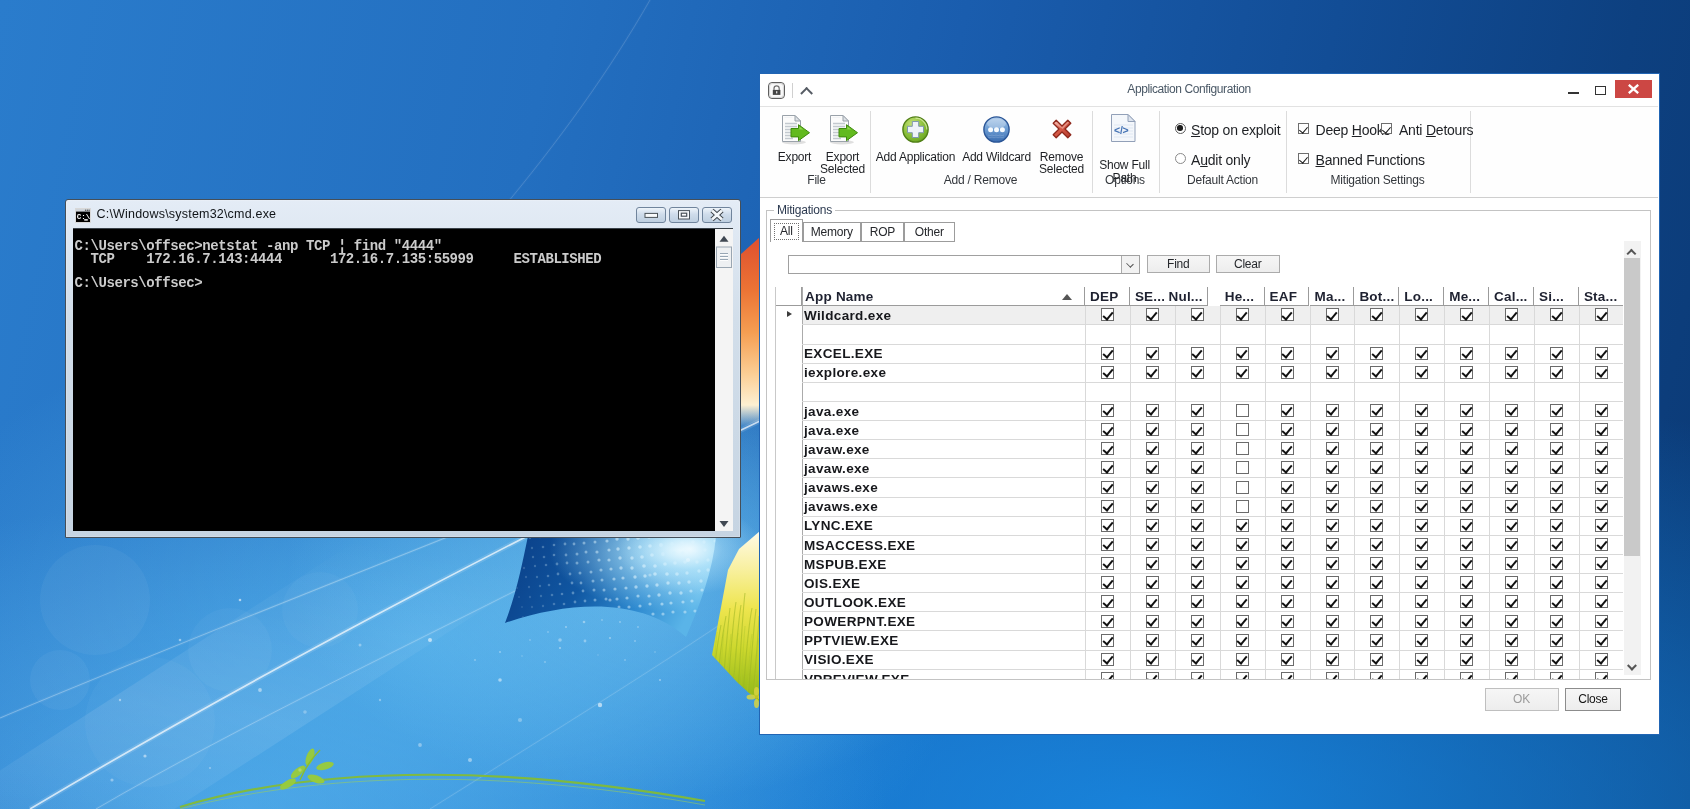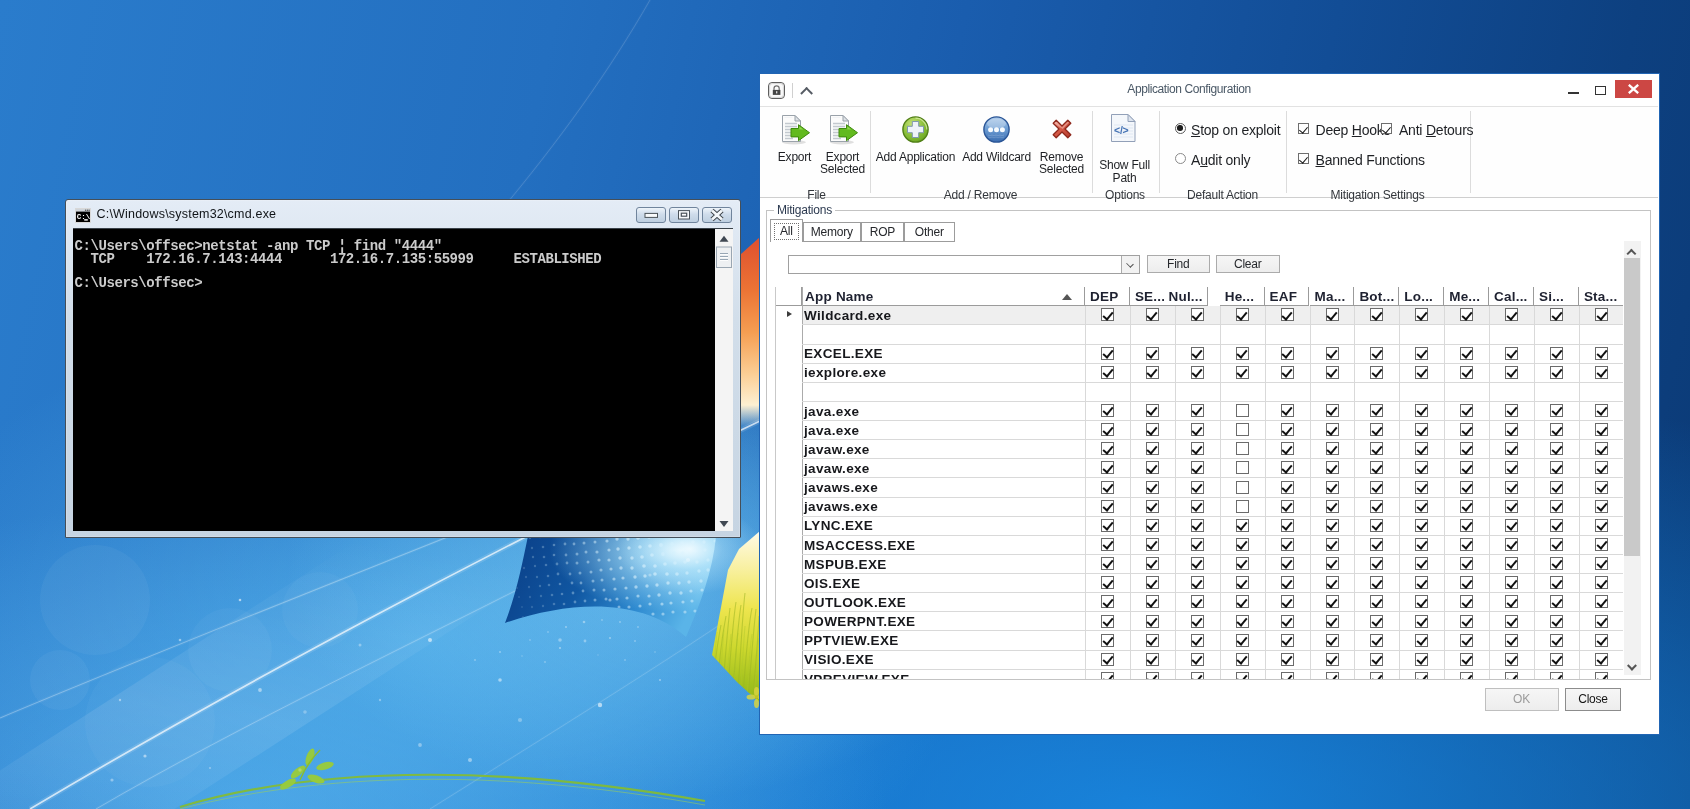--- a/index.html
+++ b/index.html
@@ -23,21 +23,21 @@
 #console{position:absolute;left:7px;top:27.5px;width:642px;height:303px;background:#000;border-top:1px solid #3a424a}
 #ctext{position:absolute;left:1.5px;top:11.8px;font-family:"Liberation Mono",monospace;font-weight:bold;
  font-size:14px;line-height:12.2px;letter-spacing:-0.42px;color:#cbcbcb;white-space:pre}
 #cscroll{position:absolute;left:649px;top:27.5px;width:18px;height:303px;background:#f4f4f4;border-top:1px solid #3a424a}
 
 #emet{position:absolute;left:758.5px;top:73px;width:901px;height:662px;background:#fff;border:1.5px solid #2165b4;letter-spacing:-0.22px}
 #emet .title{position:absolute;top:8px;left:0;width:859px;text-align:center;font-size:12px;color:#4a5866;letter-spacing:-0.4px}
 #ribbon{position:absolute;left:0;top:32.4px;width:898px;height:91.6px;background:#fefefe;
  border-top:1px solid #e2e2e2;border-bottom:1px solid #cfcfcf}
 .rsep{position:absolute;top:4px;height:82px;width:1px;background:#dcdcdc}
-.rlabel{position:absolute;top:81px;font-size:12px;color:#33373c;text-align:center}
+.rlabel{position:absolute;top:66px;font-size:12px;color:#33373c;text-align:center}
 .ritem{position:absolute;font-size:12px;color:#1e2024;text-align:center;line-height:12.6px}
 .cb{position:absolute;width:11px;height:11px;border:1px solid #6e6e6e;background:#fff}
 .cb.on::after{content:"";position:absolute;left:2px;top:0.2px;width:3.8px;height:7px;
  border:solid #111;border-width:0 1.9px 1.9px 0;transform:rotate(40deg)}
 .cbsm{position:absolute;width:13px;height:13px;border:1px solid #6b6b6b;background:#fff}
 .cbsm.on::after{content:"";position:absolute;left:2.7px;top:0.3px;width:4.2px;height:8px;
  border:solid #111;border-width:0 2px 2px 0;transform:rotate(40deg)}
 .radio{position:absolute;width:11px;height:11px;border:1px solid #8a8a8a;border-radius:50%;background:#fff}
 .radio.on{border-color:#5a5a5a}
 .radio.on::after{content:"";position:absolute;left:1.8px;top:1.8px;width:5.4px;height:5.4px;border-radius:50%;background:#1c1c1c}

